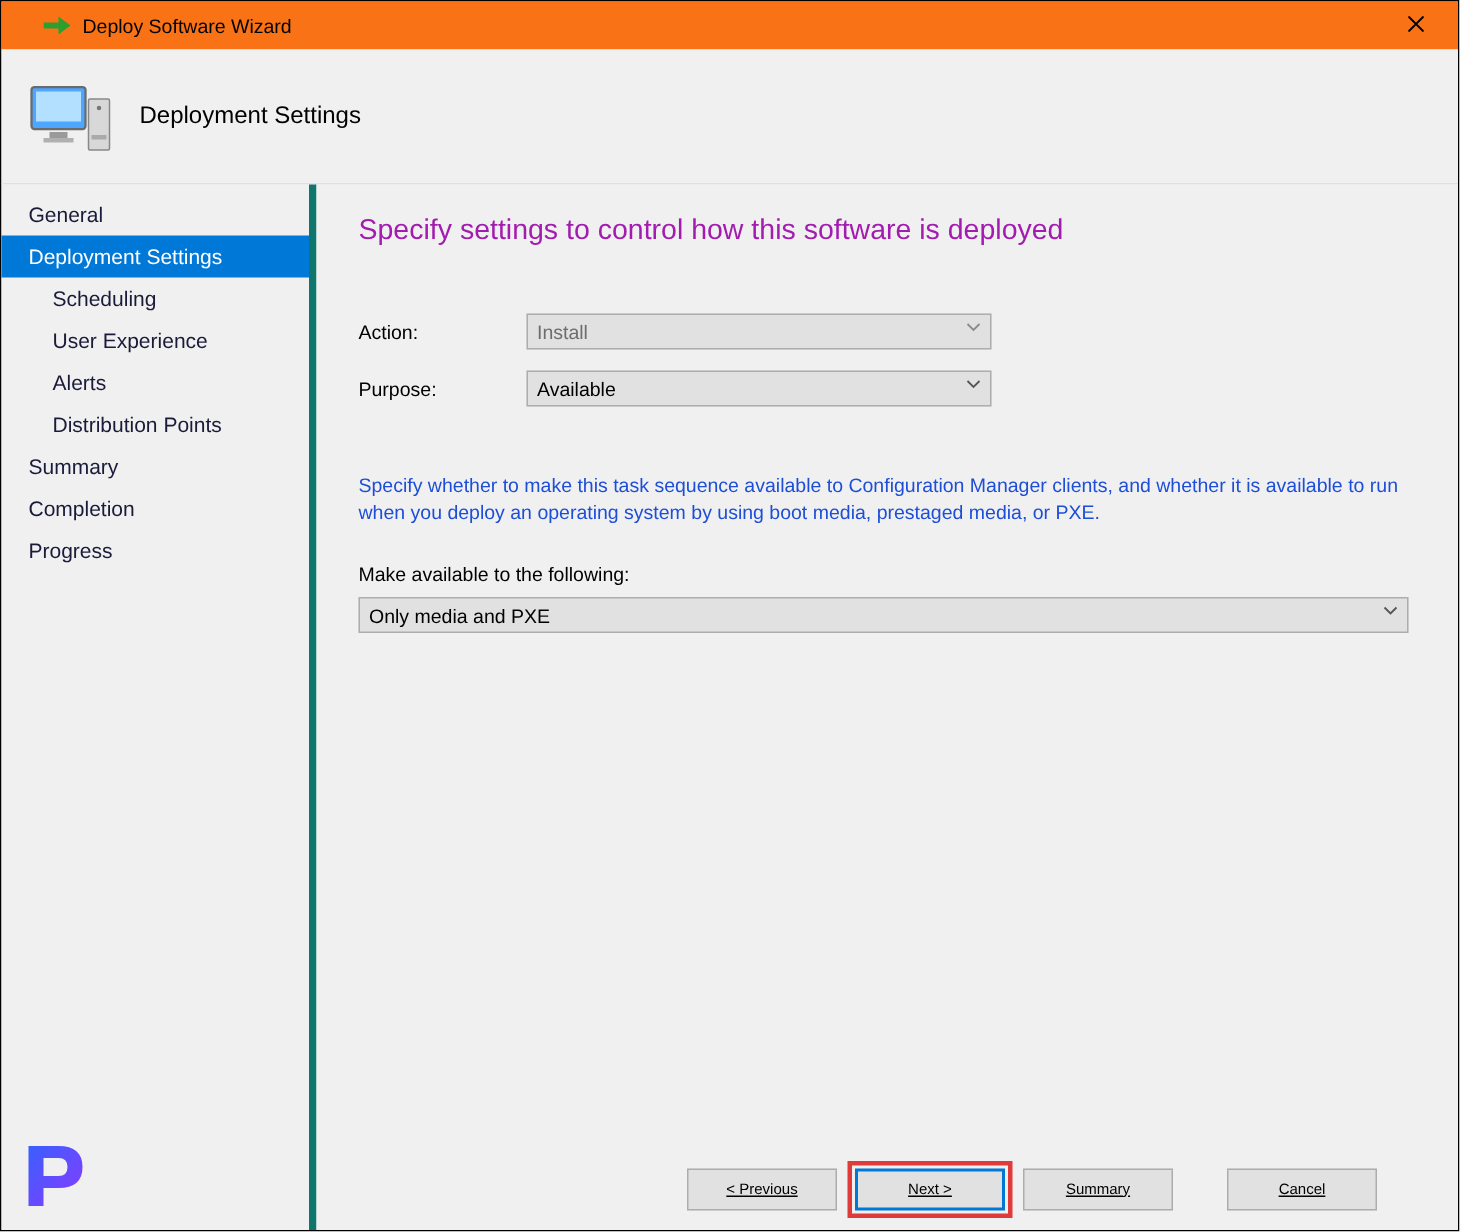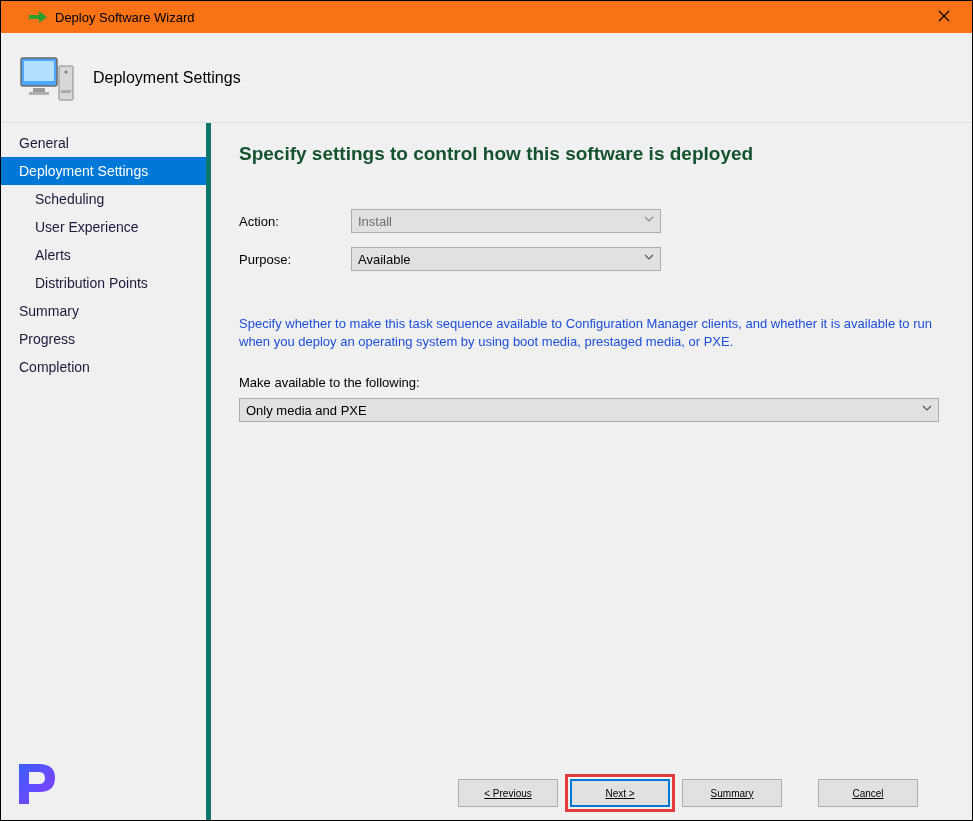--- a/index.html
+++ b/index.html
@@ -11,21 +11,21 @@
 .titlebar .close { width: 40px; text-align: center; font-size: 14px; cursor: default; }
 .header { height: 90px; background: #f0f0f0; display: flex; align-items: center; padding-left: 18px; border-bottom: 1px solid #e0e0e0; }
 .header .monitor-icon { width: 56px; height: 52px; margin-right: 18px; }
 .header .page-name { font-size: 16px; color: #000; }
 .body { flex: 1; display: flex; min-height: 0; }
 .sidebar { width: 210px; background: #f0f0f0; padding-top: 6px; border-right: 5px solid #0f766e; }
 .sidebar .item { padding: 4px 8px 4px 18px; font-size: 14px; color: #1a1a3a; cursor: default; line-height: 20px; }
 .sidebar .item.sub { padding-left: 34px; }
 .sidebar .item.selected { background: #0078d7; color: #fff; }
 .main { flex: 1; background: #f0f0f0; padding: 20px 28px 0 28px; position: relative; display: flex; flex-direction: column; }
-.main .heading { color: #14532d; font-size: 19px; font-weight: 700; margin-bottom: 44px; }
+.main .heading { color: #a21caf; font-size: 19px; font-weight: 400; margin-bottom: 44px; }
 .form-row { display: flex; align-items: center; margin-bottom: 14px; }
 .form-row .label { width: 112px; font-size: 13px; }
 .combo { width: 310px; height: 24px; background: #e1e1e1; border: 1px solid #adadad; display: flex; align-items: center; padding: 0 6px; font-size: 13px; position: relative; }
 .combo.disabled { color: #6d6d6d; }
 .combo .chev { position: absolute; right: 6px; top: 4px; color: #6d6d6d; font-size: 10px; }
 .desc { margin-top: 44px; font-size: 13px; color: #1d4ed8; line-height: 18px; margin-bottom: 24px; }
 .avail-label { font-size: 13px; margin-bottom: 8px; }
 .combo.wide { width: 700px; max-width: 100%; background: #e1e1e1; }
 .footer { height: 54px; display: flex; align-items: center; justify-content: flex-end; padding-right: 26px; gap: 12px; }
 .footer .spacer12 { width: 12px; }
@@ -70,22 +70,22 @@
 
   <div class="body">
     <div class="sidebar">
       <div class="item">General</div>
       <div class="item selected">Deployment Settings</div>
       <div class="item sub">Scheduling</div>
       <div class="item sub">User Experience</div>
       <div class="item sub">Alerts</div>
       <div class="item sub">Distribution Points</div>
       <div class="item">Summary</div>
+      <div class="item">Completion</div>
       <div class="item">Progress</div>
-      <div class="item">Completion</div>
     </div>
 
     <div class="main">
       <div class="content-area">
         <div class="heading">Specify settings to control how this software is deployed</div>
 
         <div class="form-row">
           <div class="label">Action:</div>
           <div class="combo disabled">
             <span>Install</span>

